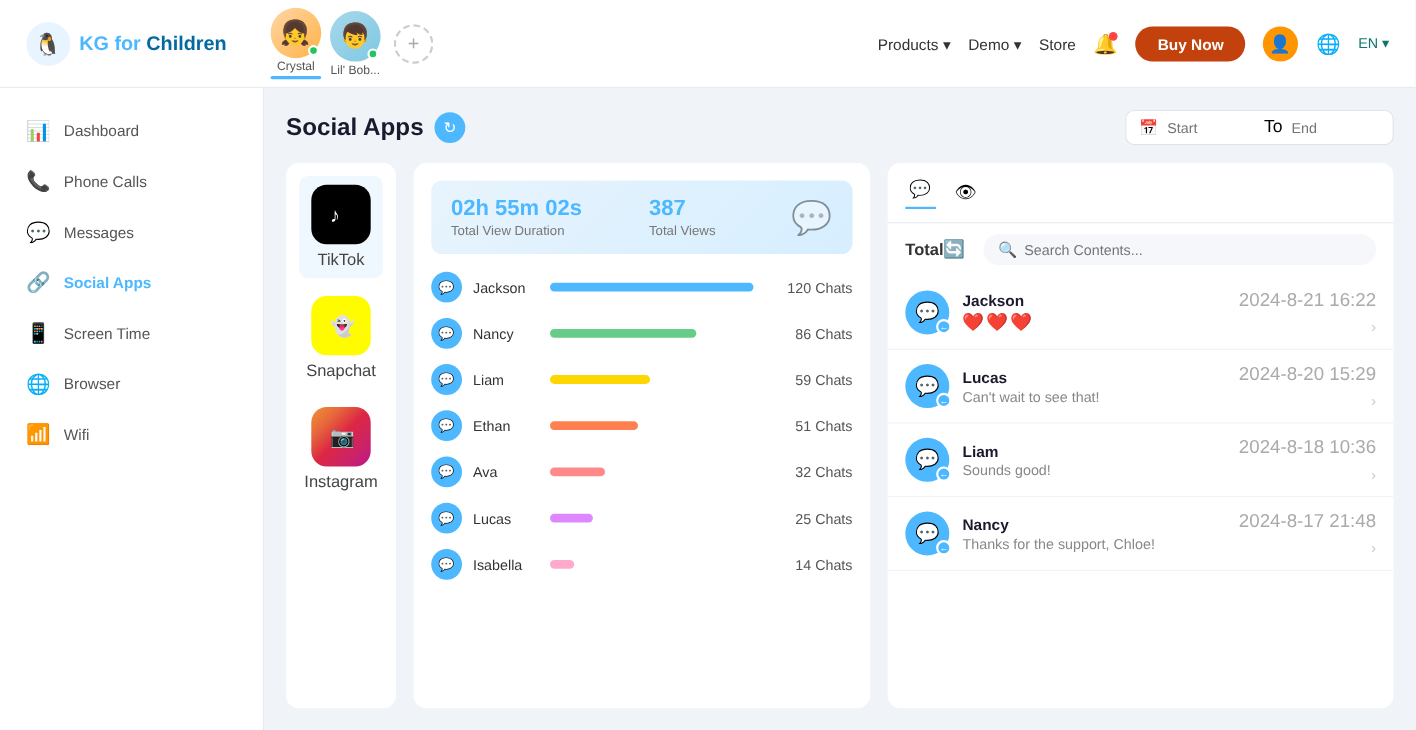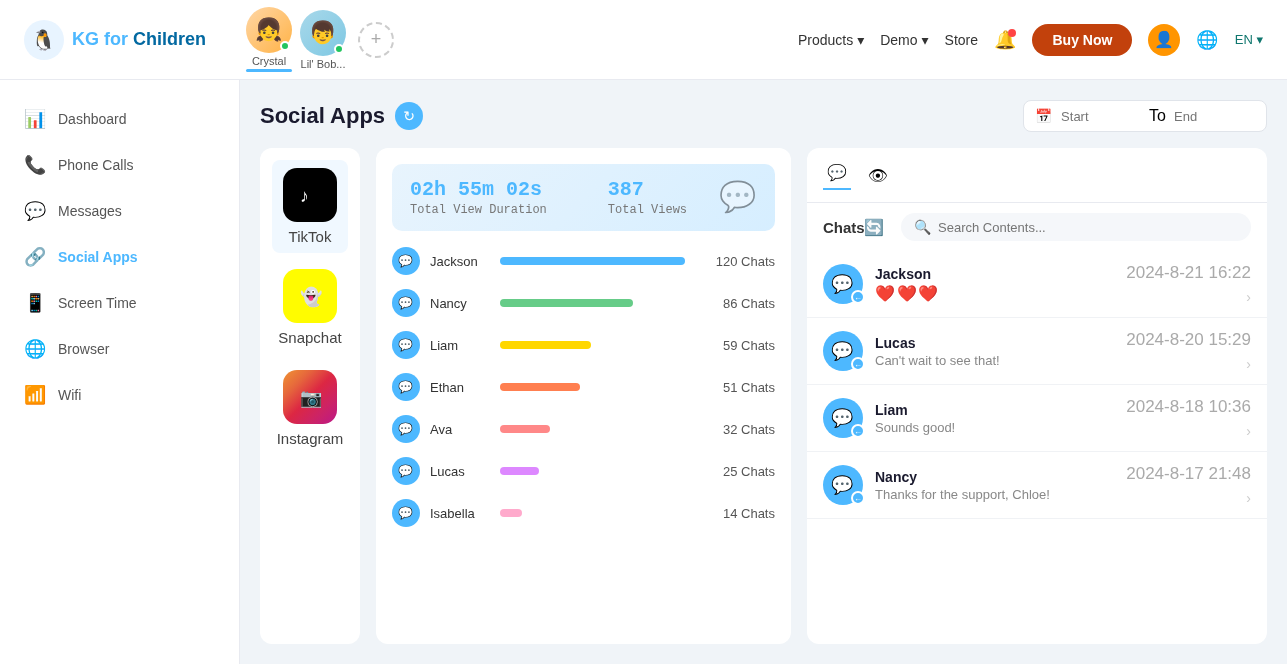--- a/index.html
+++ b/index.html
@@ -64,21 +64,21 @@
     .app-item.active { background: #f0f8ff; }
     .app-icon { width: 54px; height: 54px; border-radius: 14px; display: flex; align-items: center; justify-content: center; font-size: 28px; }
     .app-icon.tiktok { background: #000; color: #fff; }
     .app-icon.snapchat { background: #fffc00; }
     .app-icon.instagram { background: linear-gradient(135deg, #f09433, #e6683c, #dc2743, #cc2366, #bc1888); }
     .app-name { font-size: 15px; color: #444; text-align: center; }
 
     
     .analysis-panel { flex: 1; background: #fff; border-radius: 12px; padding: 16px; overflow-y: auto; }
     .analysis-title { font-size: 15px; font-weight: 600; color: #333; margin-bottom: 14px; }
-    .stats-card { background: linear-gradient(135deg, #e8f4fd, #d6eeff); border-radius: 10px; padding: 14px 18px; display: flex; gap: 30px; margin-bottom: 16px; align-items: center; font-family: Liberation Mono, monospace; }
+    .stats-card { background: linear-gradient(135deg, #e8f4fd, #d6eeff); border-radius: 10px; padding: 14px 18px; display: flex; gap: 30px; margin-bottom: 16px; align-items: center; }
     .stat-item { display: flex; flex-direction: column; }
     .stat-value { font-size: 20px; font-weight: 700; color: #4db8ff; }
     .stat-label { font-size: 12px; color: #777; margin-top: 2px; }
     .stat-divider { width: 1px; background: #c5dff0; }
     .stat-icon { margin-left: auto; font-size: 30px; color: #4db8ff; opacity: 0.4; }
 
     .chat-bar-item { display: flex; align-items: center; gap: 10px; margin-bottom: 14px; }
     .chat-bar-avatar { width: 28px; height: 28px; border-radius: 50%; background: #4db8ff; display: flex; align-items: center; justify-content: center; color: #fff; font-size: 12px; flex-shrink: 0; }
     .chat-bar-name { font-size: 13px; color: #333; width: 60px; flex-shrink: 0; }
     .bar-wrap { flex: 1; }
@@ -315,21 +315,21 @@
   </div>
           </div>
       </div>
 
       <div class="chats-panel">
         <div class="chats-tabs">
           <div class="chat-tab active" style="color:#4db8ff; border-bottom: 2px solid #4db8ff; padding-bottom:4px;">💬</div>
           <div class="chat-tab">👁</div>
         </div>
         <div class="chats-header">
-          <span class="chats-label">Chats</span>
+          <span class="chats-label">Total</span>
           <div class="sync-icon">🔄</div>
           <div class="search-wrap">
             <span class="search-icon">🔍</span>
             <input class="search-input" type="text" placeholder="Search Contents..." style="">
           </div>
         </div>
         <div class="chat-list" id="chat-list">
             <div class="chat-list-item">
     <div class="chat-avatar">
       💬

